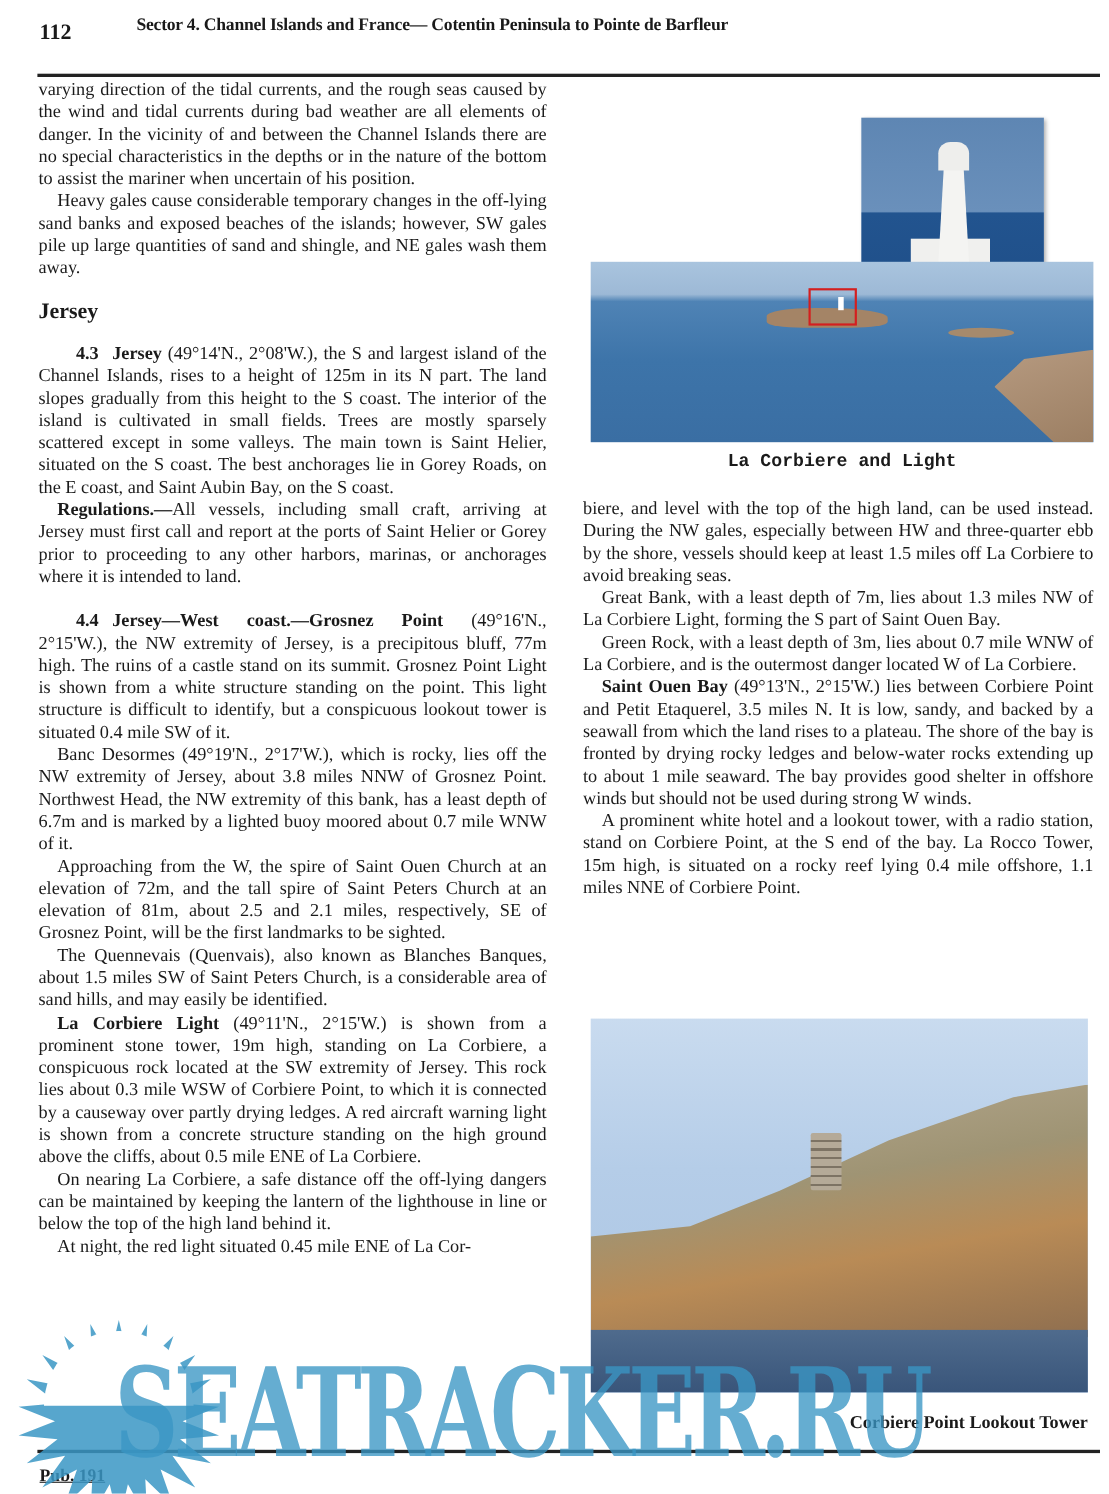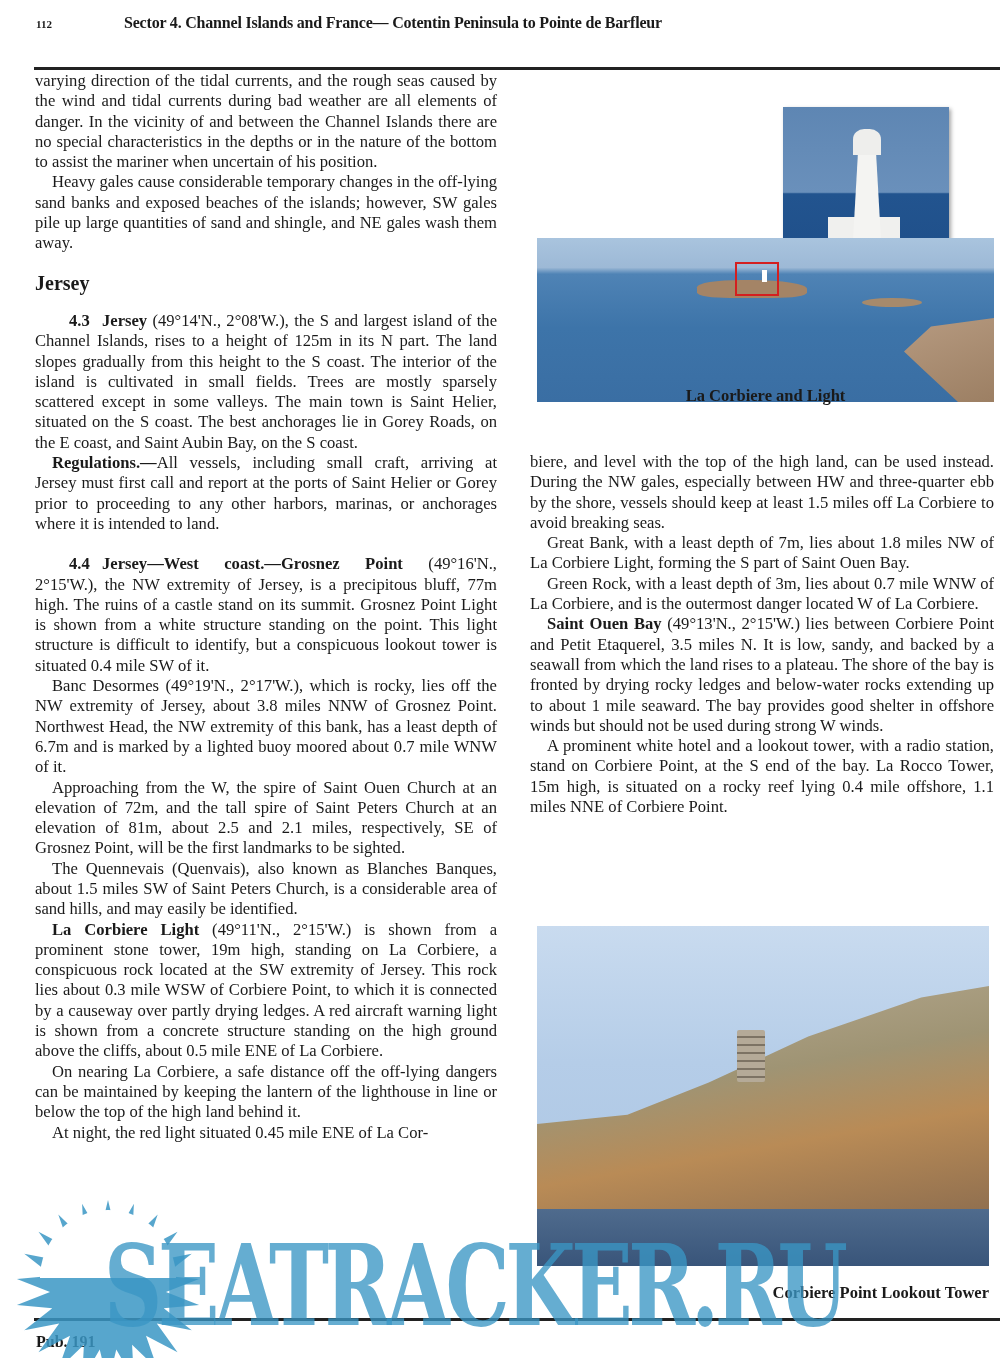--- a/index.html
+++ b/index.html
@@ -1,23 +1,23 @@
 <!DOCTYPE html>
 <html><head>
 <meta charset="utf-8">
 <style>
   html, body { margin: 0; padding: 0; background: #ffffff; }
   body { width: 1008px; height: 1358px; position: relative; overflow: hidden;
          font-family: "Liberation Serif", "DejaVu Serif", serif; color: #1a1a1a; }
   .header { position: absolute; top: 14px; left: 36px; right: 12px; height: 30px; }
-  .page-num { position: absolute; left: 0; top: 4px; font-size: 11px; font-weight: bold; }
+  .page-num { position: absolute; left: 0; top: 4px; font-size: 20px; font-weight: bold; }
   .running-title { position: absolute; left: 88px; top: 0; font-size: 16px; font-weight: bold; letter-spacing: -0.2px; }
   .rule-top { position: absolute; top: 67px; left: 34px; width: 966px; height: 3px; background: #222; }
   .rule-bottom { position: absolute; top: 1318px; left: 34px; width: 966px; height: 3px; background: #222; }
-  .footer { position: absolute; top: 1333px; left: 36px; font-size: 16px; font-weight: bold; }
+  .footer { position: absolute; top: 1333px; left: 36px; font-size: 16px; font-weight: bold; text-decoration: underline; }
 
   .col { position: absolute; font-size: 16.6px; line-height: 20.3px; text-align: justify; }
   .col-left { left: 35px; top: 71px; width: 462px; }
   .col-right-text { left: 530px; top: 452px; width: 464px; }
   .col p { margin: 0; }
   .col p.indent { text-indent: 17px; }
   .col p.gap { margin-top: 20px; }
   .section-heading { font-size: 20px; font-weight: bold; margin: 19px 0 18px 0; }
   .para-num { font-weight: bold; display: inline-block; width: 50px; }
   b { font-weight: bold; }
@@ -30,21 +30,21 @@
   .tiny-light { position: absolute; left: 225px; top: 32px; width: 5px; height: 12px; background: #fff; }
   .red-box { position: absolute; left: 198px; top: 24px; width: 44px; height: 34px; border: 2px solid #d41f1f; box-sizing: border-box; }
   .inset { position: absolute; left: 783px; top: 107px; width: 166px; height: 155px;
            background: linear-gradient(180deg,#5e86b3 0%,#6a90bb 55%,#22548f 56%,#1f4f89 100%);
            box-shadow: 2px 2px 4px rgba(0,0,0,0.35); overflow: hidden; }
   .lh-body { position: absolute; left: 66px; top: 45px; width: 36px; height: 95px; background: #f4f4f2; clip-path: polygon(25% 0,75% 0,90% 100%,10% 100%); }
   .lh-top { position: absolute; left: 70px; top: 22px; width: 28px; height: 26px; background: #eeeeec; border-radius: 40% 40% 0 0; }
   .lh-base { position: absolute; left: 45px; top: 110px; width: 72px; height: 22px; background: #f0f0ee; }
   .lh-rock { position: absolute; left: 8px; top: 125px; width: 150px; height: 40px; background: #a6805e; clip-path: polygon(15% 20%,85% 15%,100% 100%,0 100%); }
   .caption { position: absolute; font-size: 16.5px; font-weight: bold; text-align: center; }
-  .caption1 { left: 537px; top: 386px; width: 457px; }
+  .caption1 { left: 537px; top: 410px; width: 457px; font-family: Liberation Mono, monospace; }
   .figure2 { position: absolute; left: 537px; top: 926px; width: 452px; height: 340px; overflow: hidden;
              background: linear-gradient(180deg,#c9dbef 0%,#b5cde8 40%,#aac4e2 100%); }
   .cliff { position: absolute; left: 0; top: 60px; width: 452px; height: 230px;
            background: linear-gradient(170deg,#b8ab93 0%,#9f9474 40%,#b98b56 65%,#8e6e4f 100%);
            clip-path: polygon(0 60%,20% 56%,38% 42%,60% 22%,85% 5%,100% 0,100% 100%,0 100%); }
   .tower { position: absolute; left: 200px; top: 104px; width: 28px; height: 52px;
            background: repeating-linear-gradient(180deg,#b5aa98 0 6px,#7d7364 6px 8px); border-radius: 2px; }
   .sea2 { position: absolute; left: 0; top: 283px; width: 452px; height: 57px; background: linear-gradient(180deg,#4f6b8d,#39557a); }
   .caption2 { left: 537px; top: 1283px; width: 452px; z-index: 1; text-align: right; }
 
@@ -86,21 +86,21 @@
   <div class="rocks1"></div>
   <div class="rocks3"></div>
   <div class="rocks2"></div>
   <div class="tiny-light"></div>
   <div class="red-box"></div>
 </div>
 <div class="caption caption1">La Corbiere and Light</div>
 
 <div class="col col-right-text">
   <p>biere, and level with the top of the high land, can be used instead. During the NW gales, especially between HW and three-quarter ebb by the shore, vessels should keep at least 1.5 miles off La Corbiere to avoid breaking seas.</p>
-  <p class="indent">Great Bank, with a least depth of 7m, lies about 1.8 miles NW of La Corbiere Light, forming the S part of Saint Ouen Bay.</p>
+  <p class="indent">Great Bank, with a least depth of 7m, lies about 1.3 miles NW of La Corbiere Light, forming the S part of Saint Ouen Bay.</p>
   <p class="indent">Green Rock, with a least depth of 3m, lies about 0.7 mile WNW of La Corbiere, and is the outermost danger located W of La Corbiere.</p>
   <p class="indent"><b>Saint Ouen Bay</b><span> (49°13'N., 2°15'W.) lies between Corbiere Point and Petit Etaquerel, 3.5 miles N. It is low, sandy, and backed by a seawall from which the land rises to a plateau. The shore of the bay is fronted by drying rocky ledges and below-water rocks extending up to about 1 mile seaward. The bay provides good shelter in offshore winds but should not be used during strong W winds.</span></p>
   <p class="indent">A prominent white hotel and a lookout tower, with a radio station, stand on Corbiere Point, at the S end of the bay. La Rocco Tower, 15m high, is situated on a rocky reef lying 0.4 mile offshore, 1.1 miles NNE of Corbiere Point.</p>
 </div>
 
 <div class="figure2">
   <div class="cliff"></div>
   <div class="tower"></div>
   <div class="sea2"></div>
 </div>

